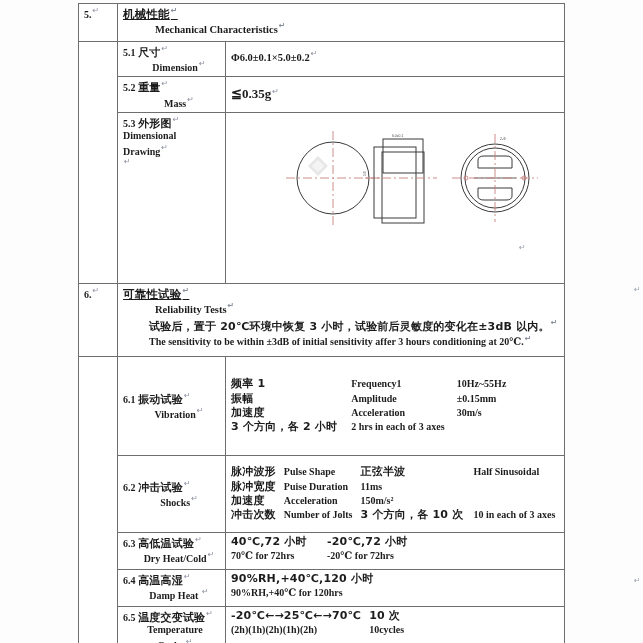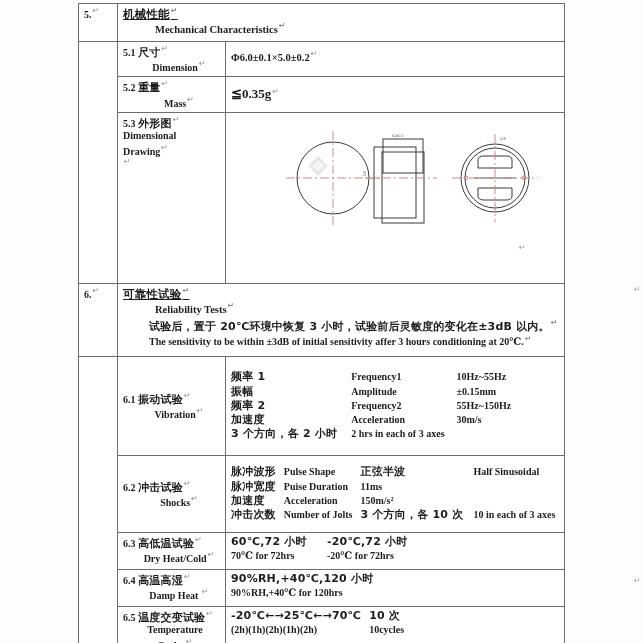--- a/index.html
+++ b/index.html
@@ -232,26 +232,20 @@
               <span class="c3 en">10Hz~55Hz</span>
               <span class="c4 en"></span>
             </div>
             <div class="r">
               <span class="c1 cn">振幅</span>
               <span class="c2 en">Amplitude</span>
               <span class="c3 en">±0.15mm</span>
               <span class="c4 en"></span>
             </div>
             <div class="r">
-              <span class="c1 cn">频率 2</span>
-              <span class="c2 en">Frequency2</span>
-              <span class="c3 en">55Hz~150Hz</span>
-              <span class="c4 en"></span>
-            </div>
-            <div class="r">
               <span class="c1 cn">加速度</span>
               <span class="c2 en">Acceleration</span>
               <span class="c3 en">30m/s</span>
               <span class="c4 en"></span>
             </div>
             <div class="r">
               <span class="c1 cn" style="width:auto;padding-right:14px">3 个方向，各 2 小时</span>
               <span class="c2 en" style="width:auto">2 hrs in each of 3 axes</span>
             </div>
           </div>
@@ -298,21 +292,21 @@
       <tr>
         <td style="border-top:none;border-bottom:none"></td>
         <td style="height:32px">
           <div><span class="en">6.3</span>
             <span class="cn">高低温试验</span><span class="pilcrow">↵</span></div>
           <div class="indent1"><span class="en">Dry Heat/Cold</span><span class="pilcrow">↵</span></div>
         </td>
         <td>
           <div class="kv">
             <div class="r">
-              <span class="c1 cn" style="width:88px">60℃,72 小时</span>
+              <span class="c1 cn" style="width:88px">40℃,72 小时</span>
               <span class="c2 cn" style="width:auto">-20℃,72 小时</span>
             </div>
             <div class="r">
               <span class="c1 en" style="width:88px">70℃ for 72hrs</span>
               <span class="c2 en" style="width:auto">-20℃ for 72hrs</span>
             </div>
           </div>
         </td>
       </tr>
 

